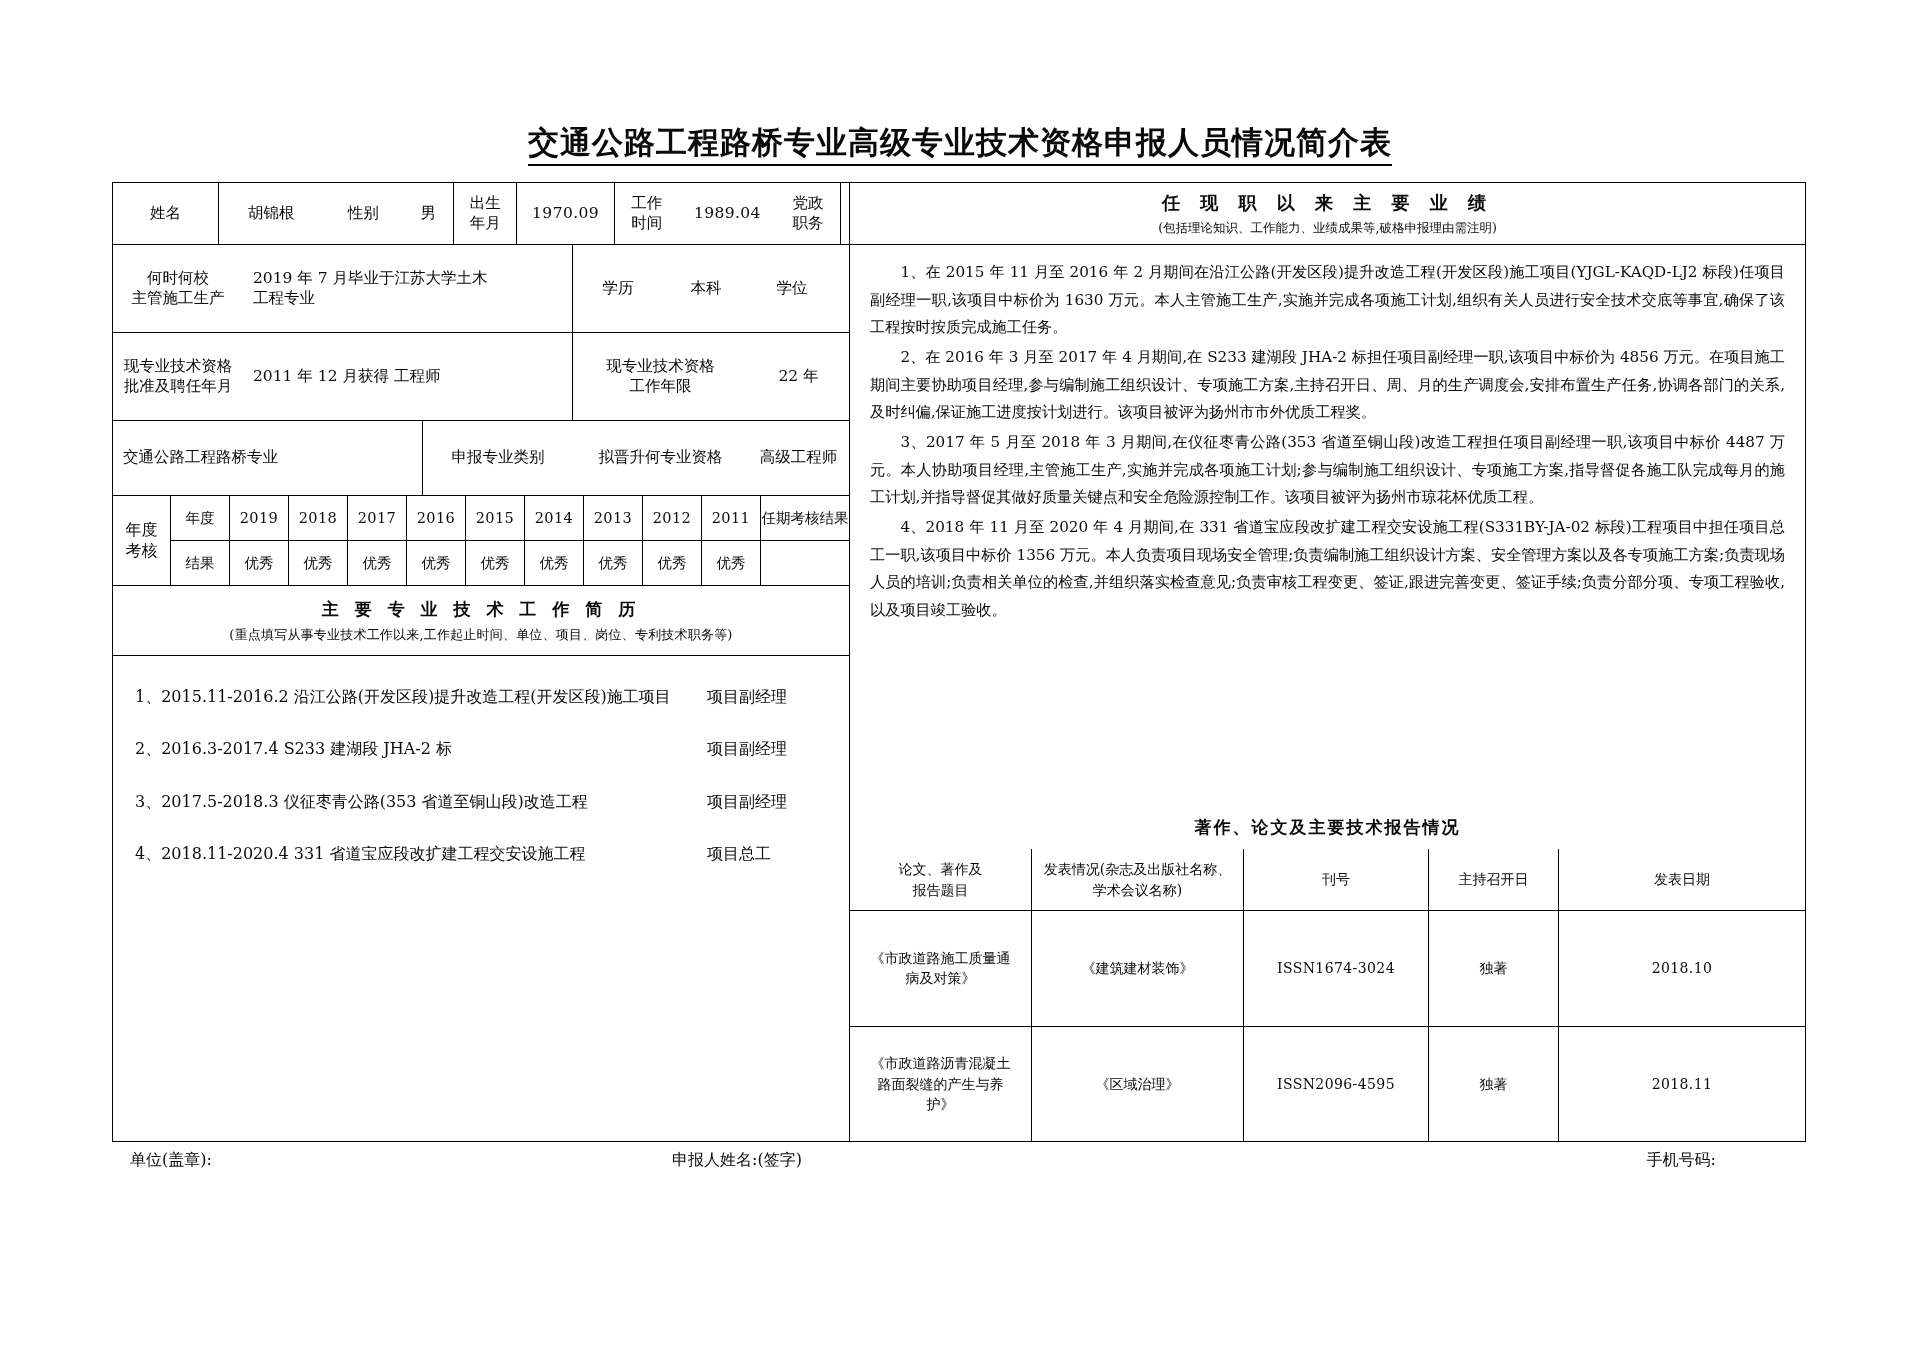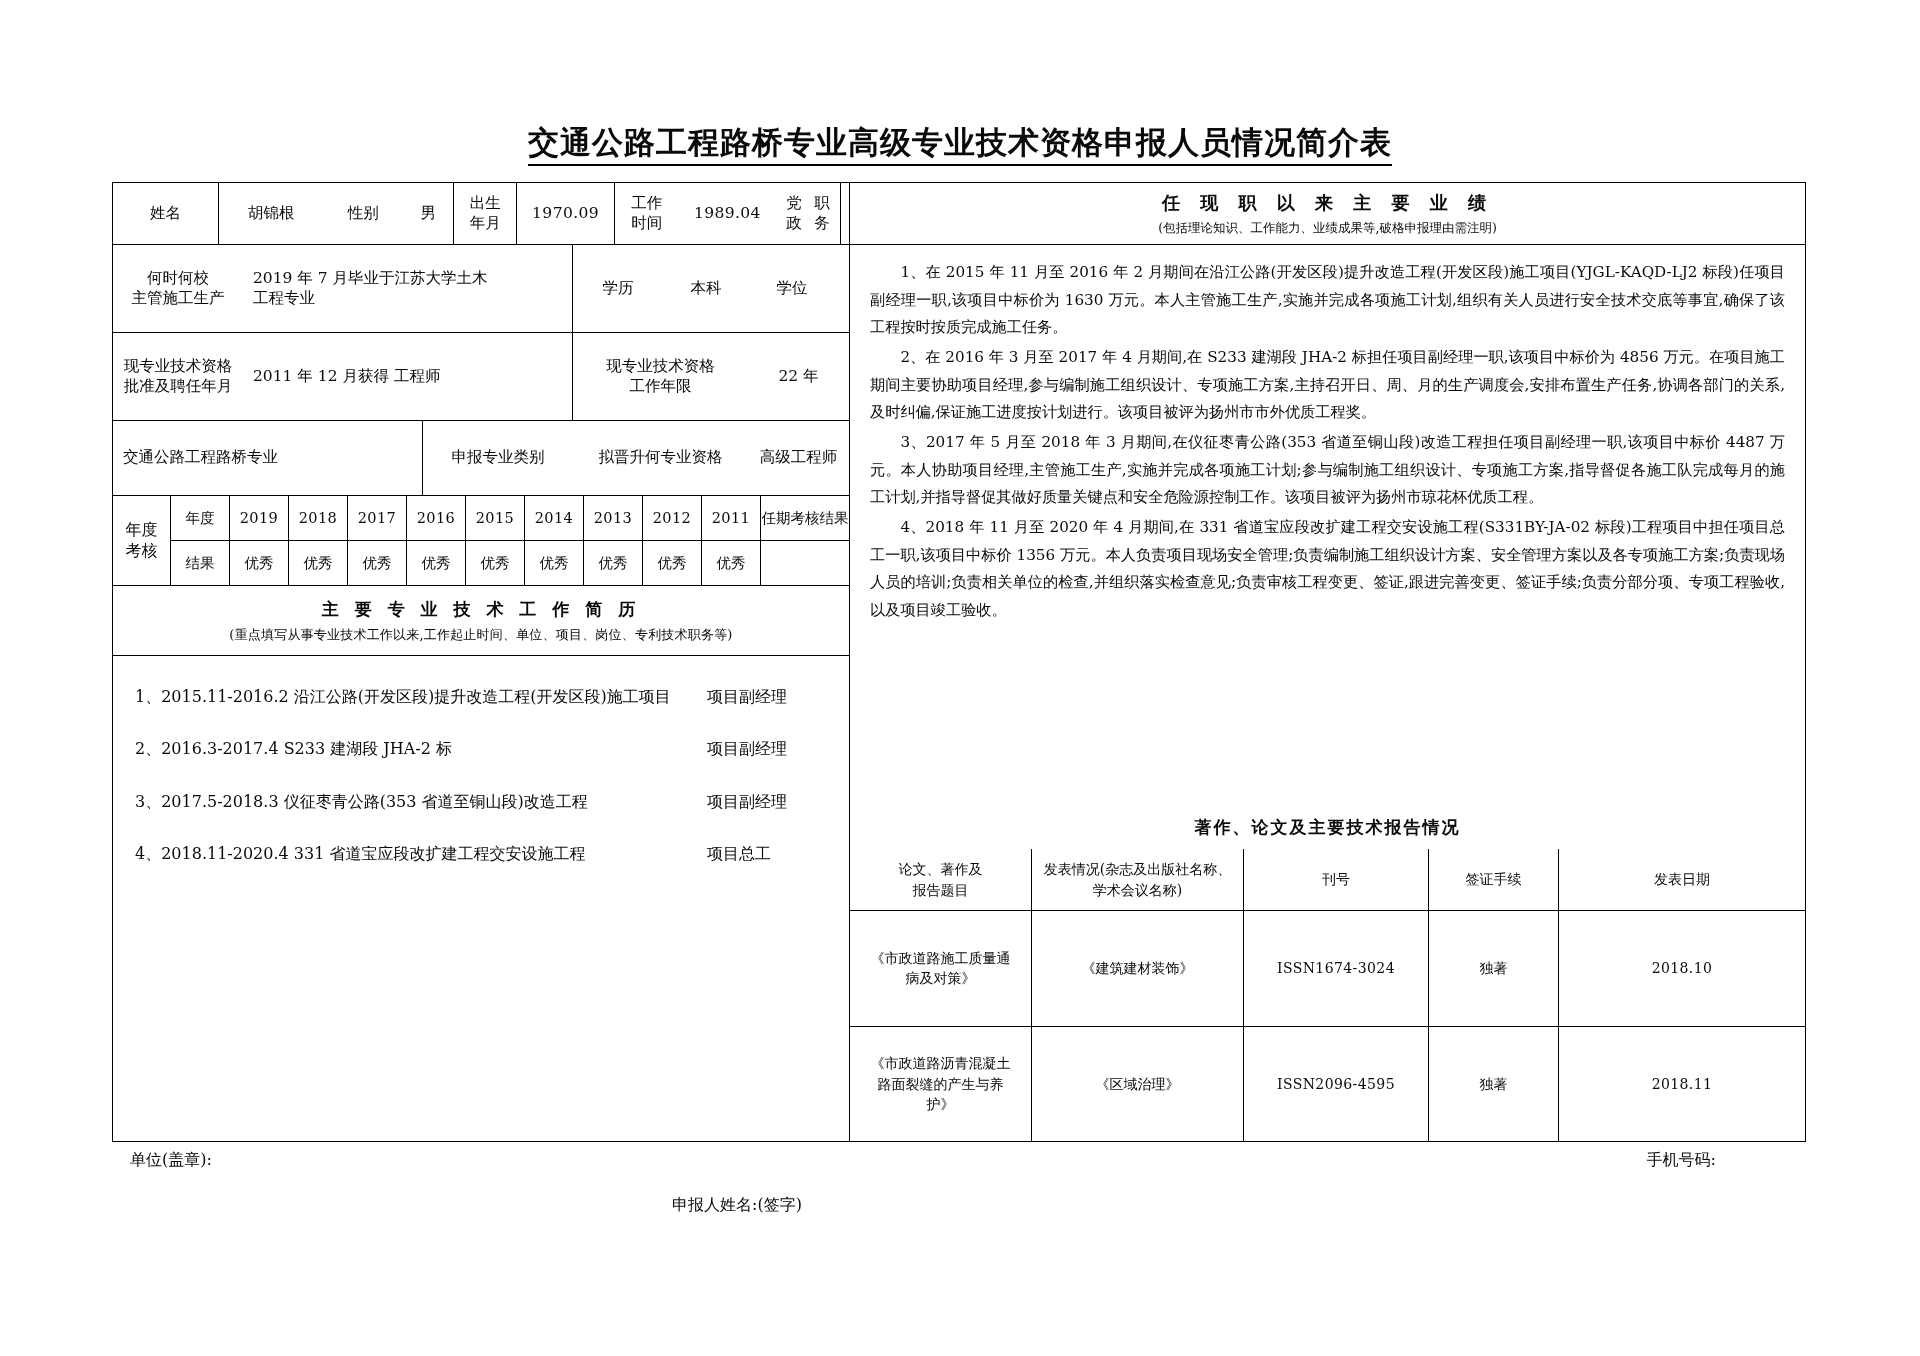--- a/index.html
+++ b/index.html
@@ -124,21 +124,21 @@
   .pc3 { width: 185px; }
   .pc4 { width: 130px; }
   .pc5 { flex: 1; }
 
   
   .footer {
     position: absolute; left: 112px; top: 1150px; width: 1694px;
     display: flex; font-size: 16px;
   }
   .f1 { width: 560px; padding-left: 18px; }
-  .f2 { width: 600px; margin-top: 45px; }
+  .f2 { width: 600px; }
   .f3 { flex: 1; text-align: right; padding-right: 90px; }
 </style>
 </head>
 <body>
 
 <div class="page">
 
   <div class="title-wrap">
     <div class="doc-title">交通公路工程路桥专业高级专业技术资格申报人员情况简介表</div>
   </div>
@@ -155,21 +155,21 @@
         <div class="b5 cell vline" style="border-left:1.3px solid #000; flex-direction:column;">
           <span>出生</span>
           <span>年月</span>
         </div>
         <div class="b6 cell vline num">1970.09</div>
         <div class="b7 cell" style="flex-direction:column;">
           <span>工作</span>
           <span>时间</span>
         </div>
         <div class="b6 cell num">1989.04</div>
-        <div class="b7 cell" style="flex-direction:row;">
+        <div class="b7 cell" style="flex-direction:column;">
           <span>党政</span>
           <span>职务</span>
         </div>
         <div class="b8 cell" style="border-left:1.3px solid #000;"></div>
       </div>
 
       <div class="r-school rowline">
         <div class="s1 cell" style="flex-direction:column;">
           <span>何时何校</span>
           <span>主管施工生产</span>
@@ -285,21 +285,21 @@
         <div class="pub-row pub-hrow">
           <div class="pc1 vline" style="flex-direction:column;">
             <span>论文、著作及</span>
             <span>报告题目</span>
           </div>
           <div class="pc2 vline" style="flex-direction:column;">
             <span>发表情况(杂志及出版社名称、</span>
             <span>学术会议名称)</span>
           </div>
           <div class="pc3 vline">刊号</div>
-          <div class="pc4 vline">签证手续</div>
+          <div class="pc4 vline">主持召开日</div>
           <div class="pc5">发表日期</div>
         </div>
 
         <div class="pub-row pub-drow rowline">
           <div class="pc1 vline" style="flex-direction:column;">
             <span>《市政道路施工质量通</span>
             <span>病及对策》</span>
           </div>
           <div class="pc2 vline">《建筑建材装饰》</div>
           <div class="pc3 vline num">ISSN1674-3024</div>

